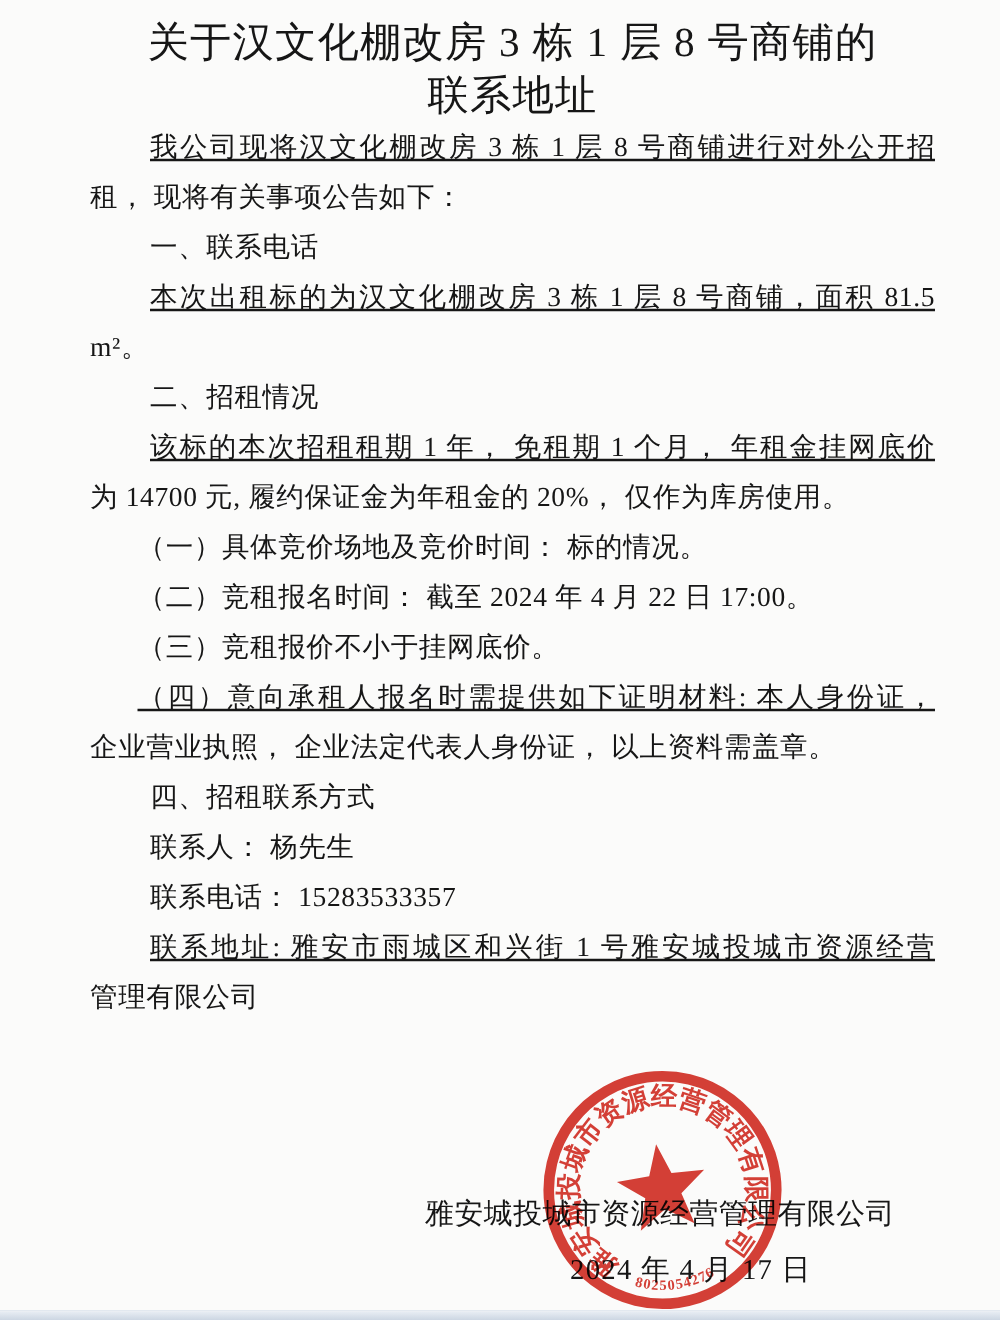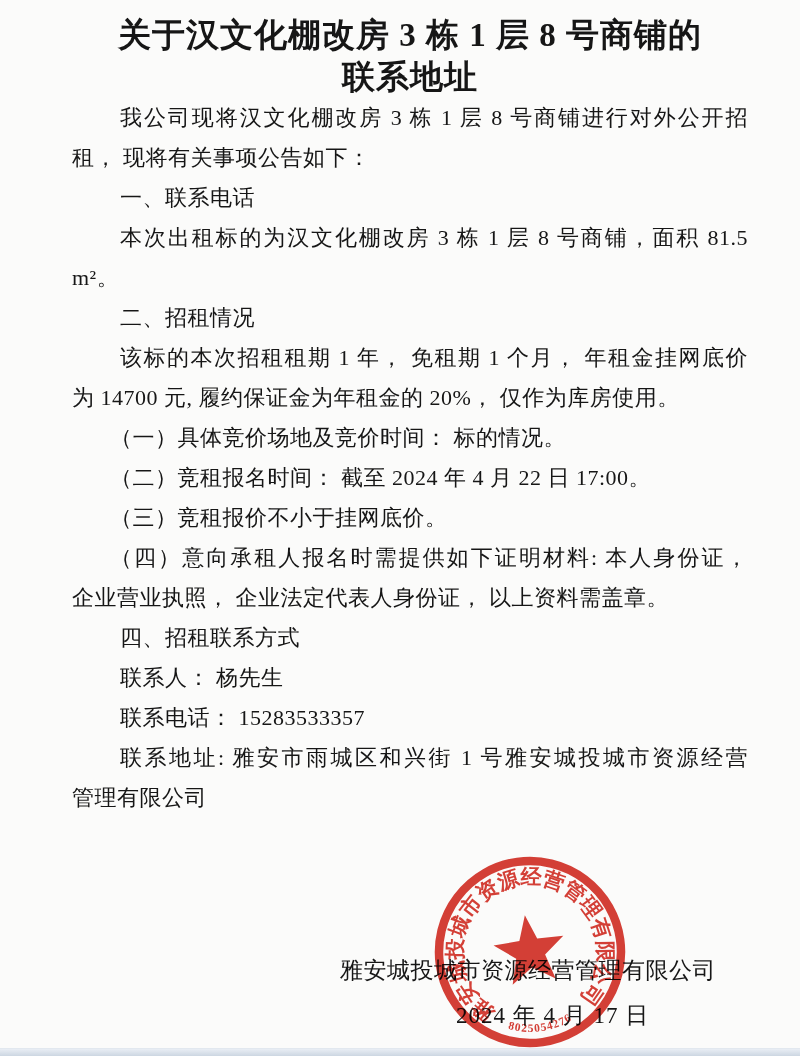--- a/index.html
+++ b/index.html
@@ -11,36 +11,37 @@
     font-family:"Liberation Serif", serif;
     color:#161616;
   }
   .content{
     position:absolute;
     left:72px;top:14px;width:676px;
   }
   .title-line{
     text-align:center;
     font-size:33px;
-    font-weight:700;
+    font-weight:400;
     line-height:42px;
     letter-spacing:1px;
     white-space:nowrap;
   }
   .t-line{
     font-size:22px;
     line-height:40px;
     height:40px;
     letter-spacing:0.5px;
     white-space:nowrap;
   }
   .t-line.justify{
     white-space:normal;
     text-align:justify;
     text-align-last:justify;
+    text-decoration:underline;
   }
   .indent2{text-indent:48px;}
   .indent-item{text-indent:38px;}
   .sig-company{
     position:absolute;
     left:340px;top:956px;
     font-size:23px;
     line-height:30px;
     letter-spacing:0.5px;
     white-space:nowrap;

